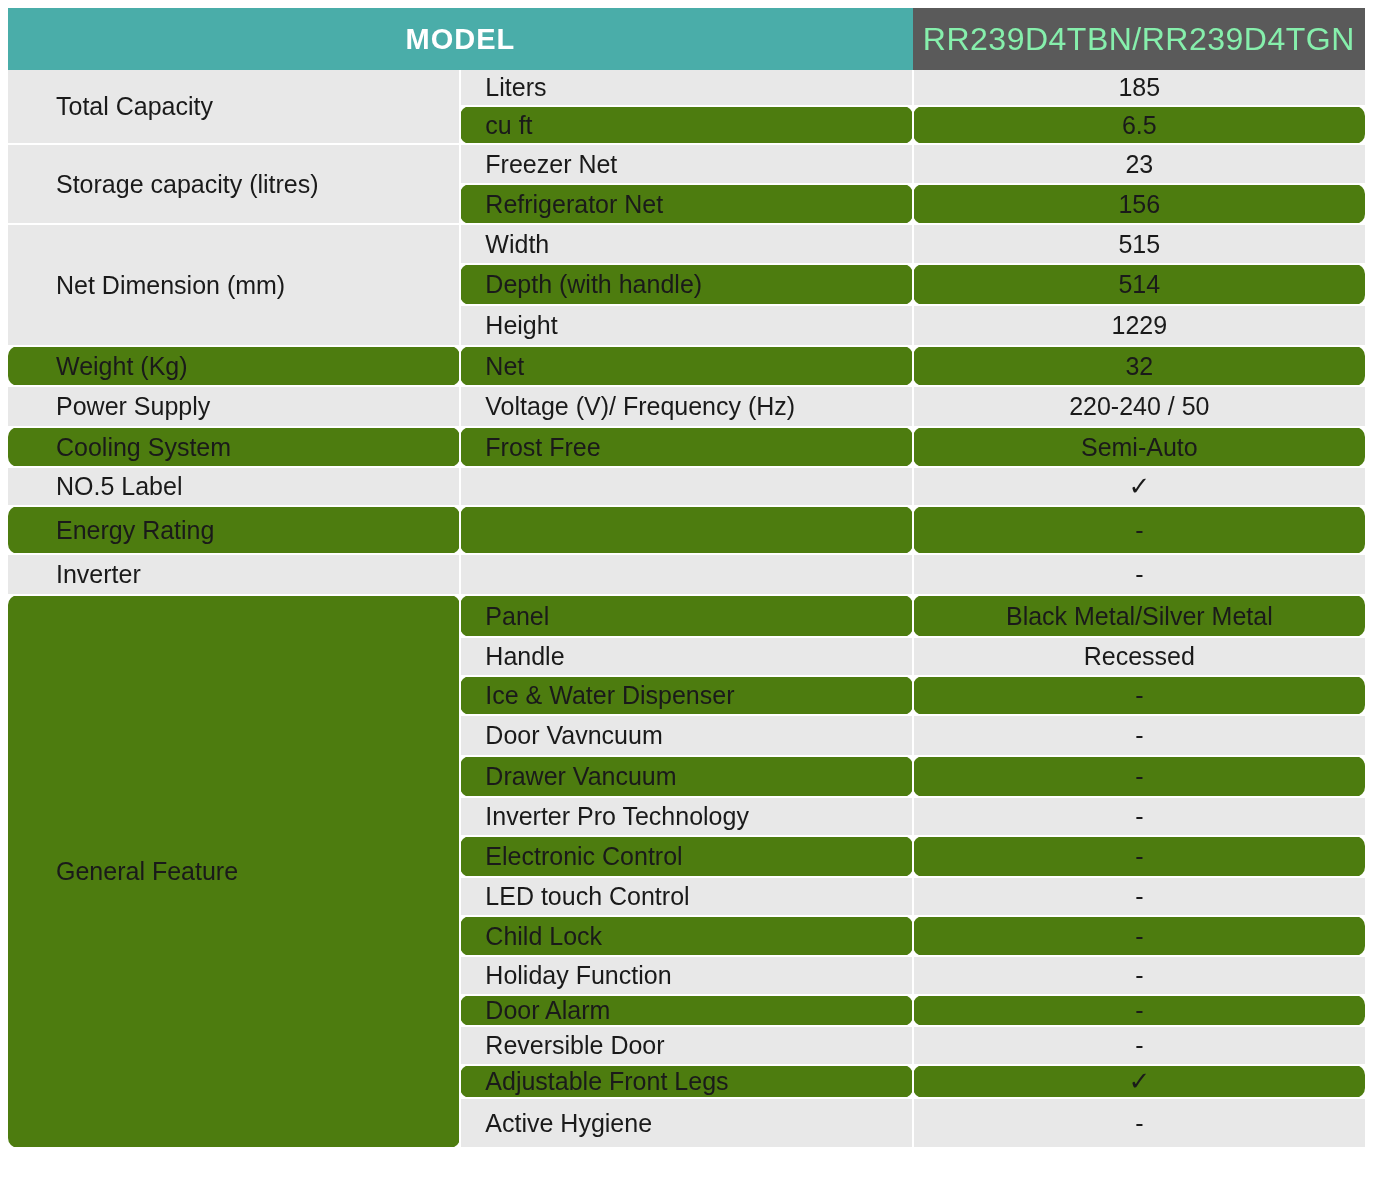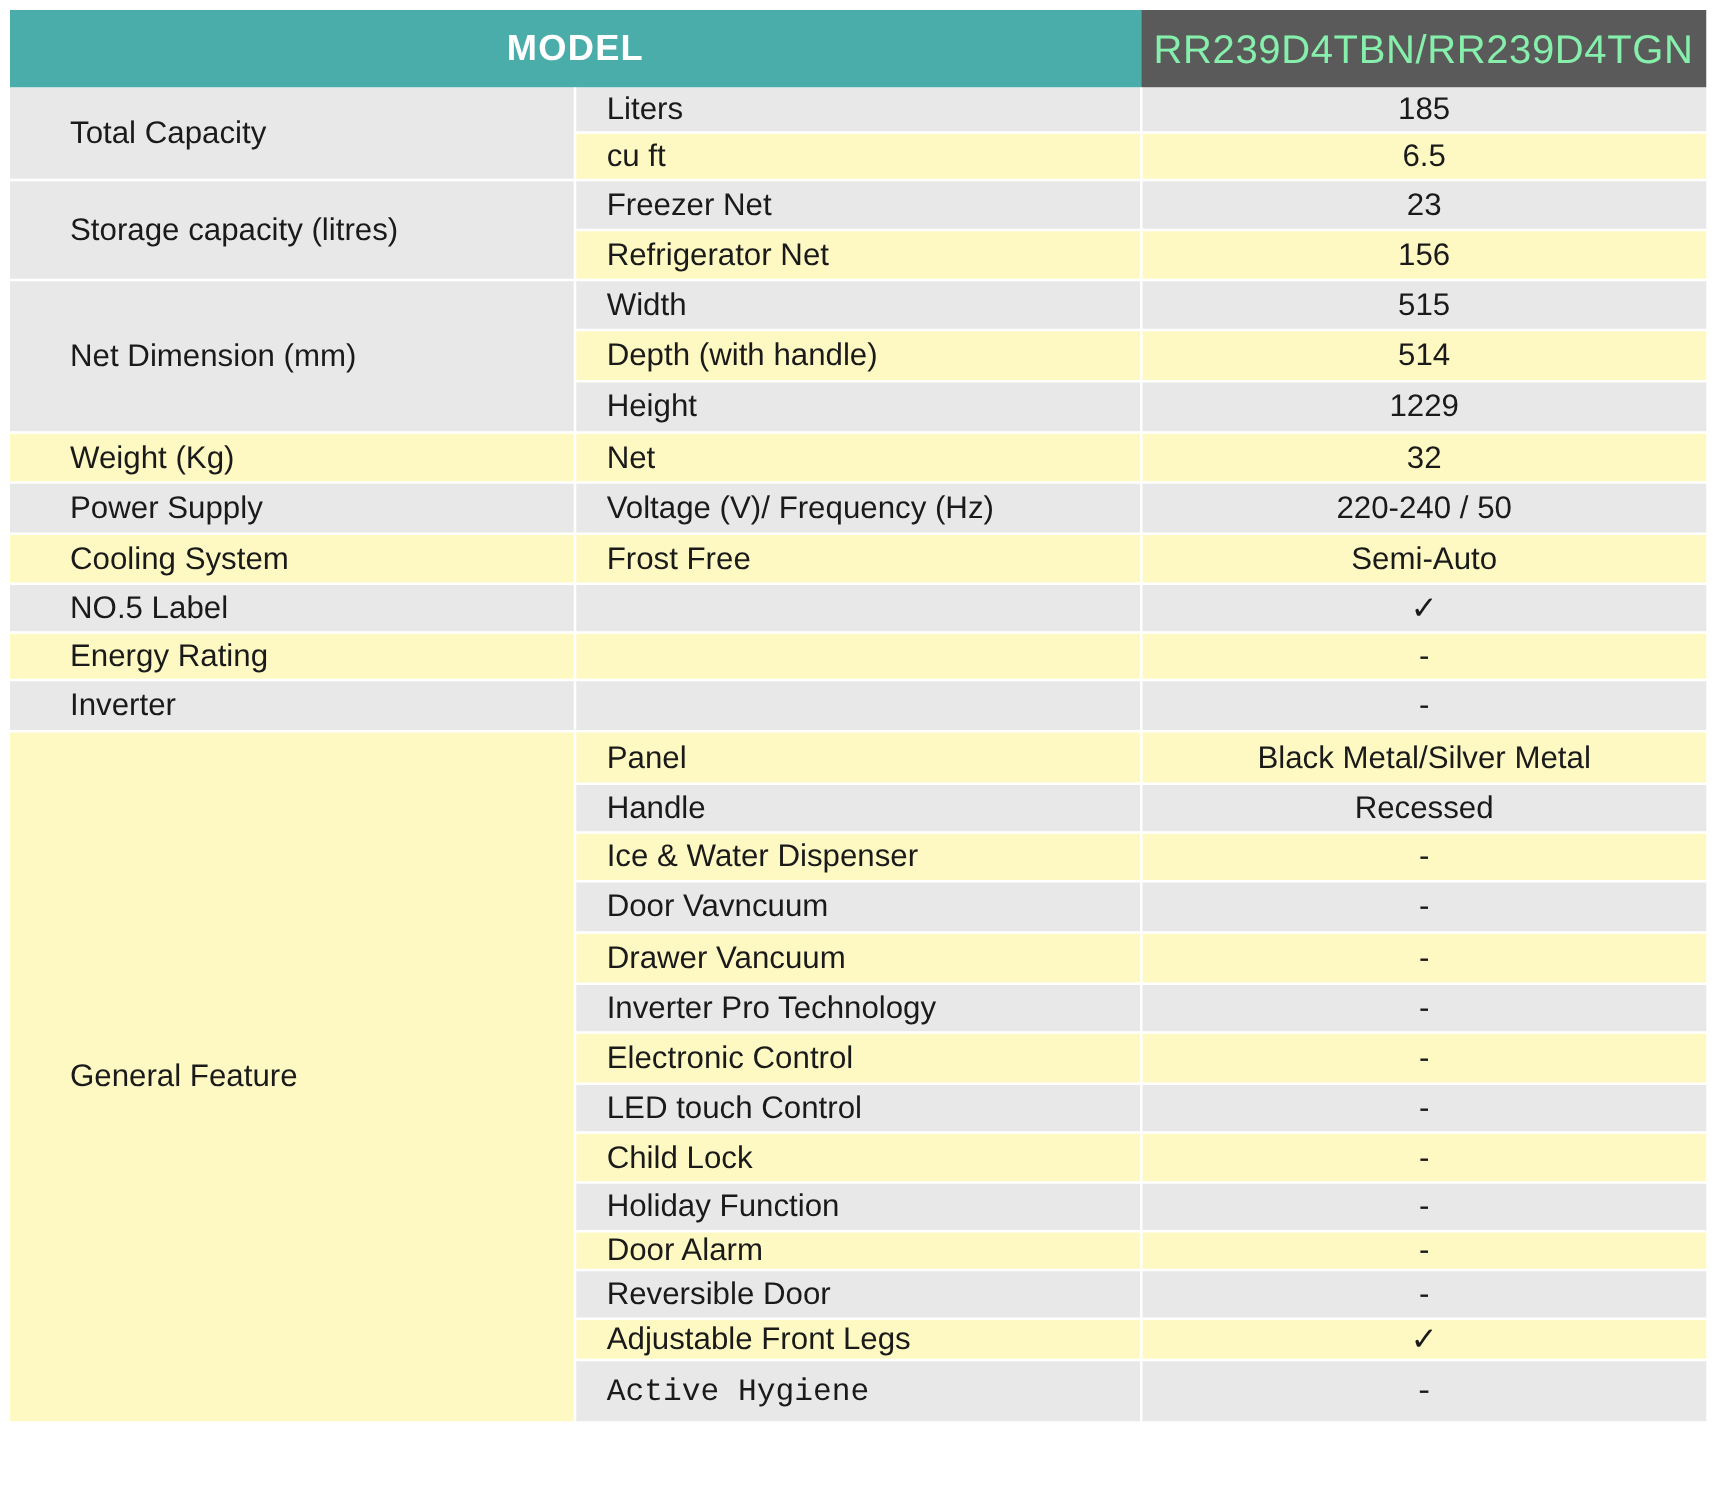--- a/index.html
+++ b/index.html
@@ -72,21 +72,21 @@
     box-sizing: border-box;
     border-right: 2px solid #ffffff;
   }
   tbody tr td.c-val {
     width: 559px;
     text-align: center;
     box-sizing: border-box;
   }
 
   tbody tr.band-light td { background: #e8e8e8; }
-  tbody tr.band-dark td  { background: #fef9c3; }
+  tbody tr.band-dark td  { background: #4d7c0f; border-radius: 10px; }
 
   td.rowsep { border-bottom: 2px solid #ffffff; }
 
   .dash {
     font-size: 25px;
     letter-spacing: 0;
   }
   .check {
     font-size: 26px;
   }
@@ -149,21 +149,21 @@
         <tr class="band-dark" style="height: 40px;">
           <td class="c-label rowsep" rowspan="1">Cooling System</td>
           <td class="c-sub rowsep">Frost Free</td>
           <td class="c-val rowsep">Semi-Auto</td>
         </tr>
         <tr class="band-light" style="height: 39px;">
           <td class="c-label rowsep" rowspan="1">NO.5 Label</td>
           <td class="c-sub rowsep"></td>
           <td class="c-val rowsep check">✓</td>
         </tr>
-        <tr class="band-dark" style="height: 38px; margin-left: 37px;">
+        <tr class="band-dark" style="height: 48px; margin-left: 37px;">
           <td class="c-label rowsep" rowspan="1">Energy Rating</td>
           <td class="c-sub rowsep"></td>
           <td class="c-val rowsep dash">-</td>
         </tr>
         <tr class="band-light" style="height: 41px;">
           <td class="c-label rowsep" rowspan="1">Inverter</td>
           <td class="c-sub rowsep"></td>
           <td class="c-val rowsep dash">-</td>
         </tr>
         <tr class="band-dark" style="height: 42px;">
@@ -212,19 +212,19 @@
           <td class="c-val rowsep dash">-</td>
         </tr>
         <tr class="band-light" style="height: 39px;">
           <td class="c-sub rowsep">Reversible Door</td>
           <td class="c-val rowsep dash">-</td>
         </tr>
         <tr class="band-dark" style="height: 23px;">
           <td class="c-sub rowsep">Adjustable Front Legs</td>
           <td class="c-val rowsep check">✓</td>
         </tr>
-        <tr class="band-light" style="height: 50px; font-family: Liberation Mono, monospace;">
+        <tr class="band-light" style="height: 50px;">
           <td class="c-sub rowsep">Active Hygiene</td>
           <td class="c-val rowsep dash">-</td>
         </tr>
       </tbody>
   </table>
 </div>
 
 </body></html>

